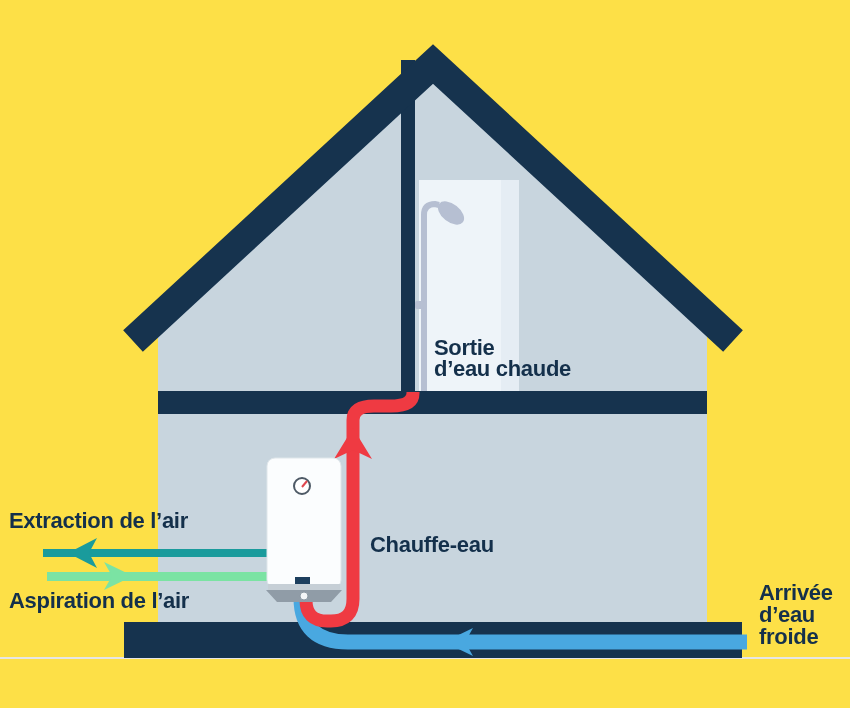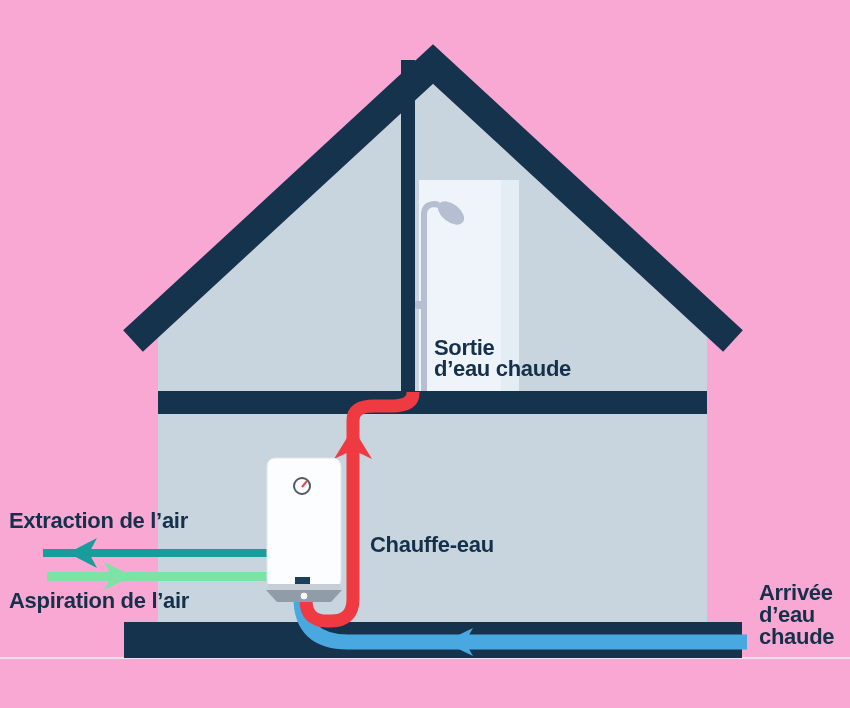--- a/index.html
+++ b/index.html
@@ -1,16 +1,16 @@
 <!DOCTYPE html>
 <html><head>
 <meta charset="utf-8">
 <style>
   html,body{margin:0;padding:0;background:#ffffff;}
-  .stage{position:relative;width:850px;height:708px;background:#f9a8d4;overflow:hidden;
+  .stage{position:relative;width:850px;height:708px;background:#fde047;overflow:hidden;
          font-family:"Liberation Sans", sans-serif;}
   .stage svg{position:absolute;left:0;top:0;}
   .label{position:absolute;font-weight:700;color:#14304b;font-size:22px;
          letter-spacing:-0.3px;white-space:pre-line;line-height:23px;}
   .label.tight{line-height:21px;}
 </style>
 </head>
 <body>
 
 <div class="stage">
@@ -73,14 +73,14 @@
 d’eau chaude</div>
 
   <div class="label" style="left:370px;top:533px;">Chauffe-eau</div>
 
   <div class="label" style="left:9px;top:509px;">Extraction de l’air</div>
 
   <div class="label" style="left:9px;top:589px;">Aspiration de l’air</div>
 
   <div class="label" style="left:759px;top:582px;line-height:22px;">Arrivée
 d’eau
-chaude</div>
+froide</div>
 </div>
 
 </body></html>

